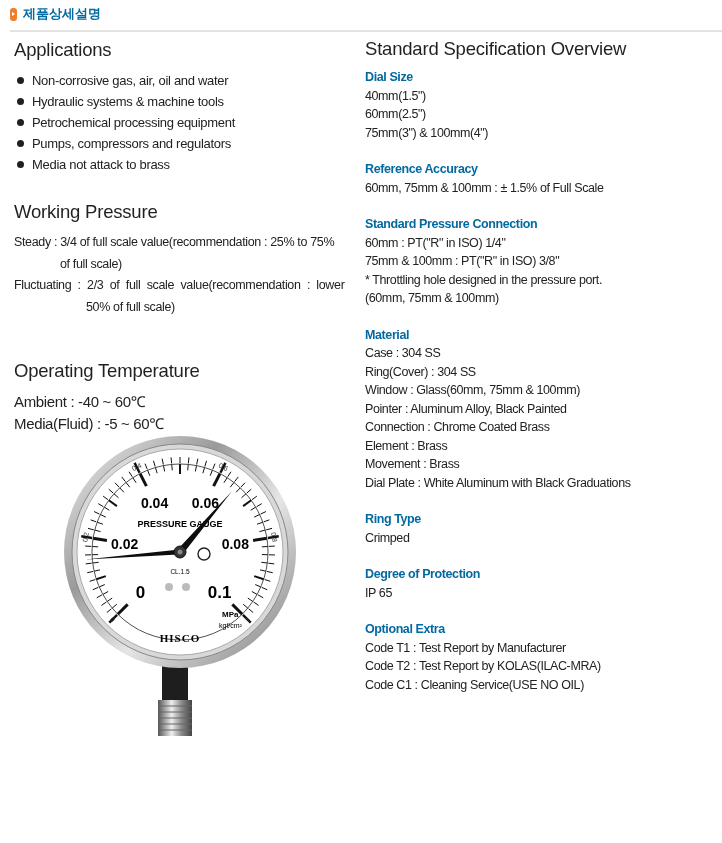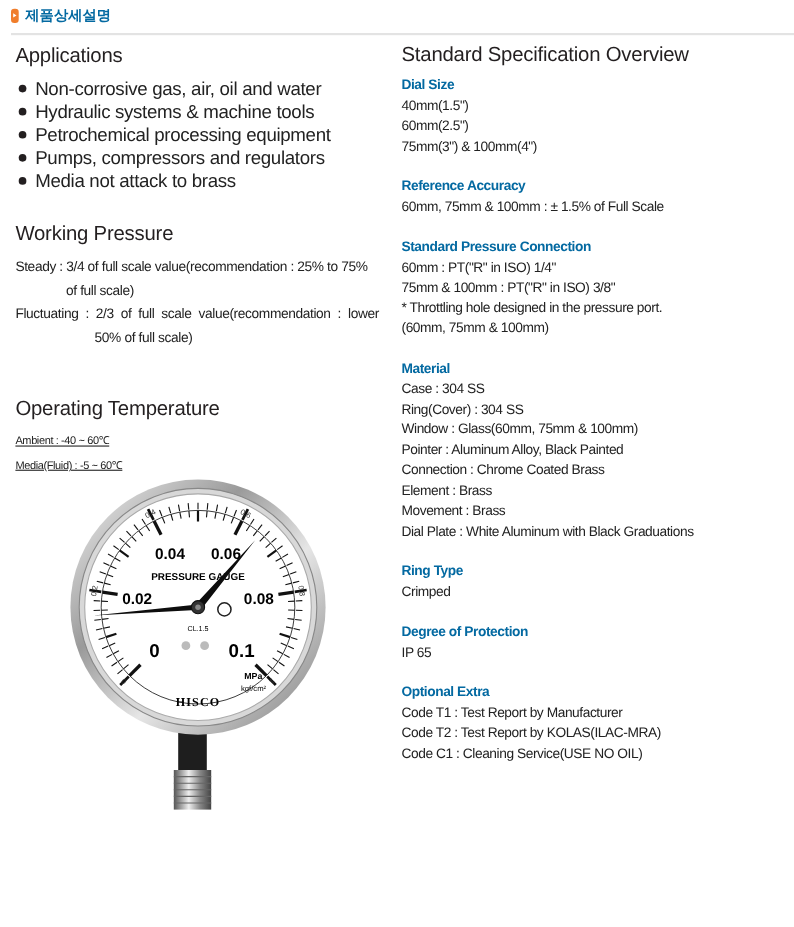--- a/index.html
+++ b/index.html
@@ -27,34 +27,34 @@
     position: absolute; left: 10px; right: 0; top: 30px; height: 2px; background: #e3e3e3;
   }
   .col-left { position: absolute; left: 14px; top: 38px; width: 345px; }
   .col-right { position: absolute; left: 365px; top: 38px; width: 355px; }
   h2 {
     margin: 0; font-size: 18.5px; font-weight: normal; color: #231f20; letter-spacing: -0.2px;
   }
   .apps h2 { margin-top: 1px; }
   ul.bullets { list-style: none; margin: 9px 0 0 0; padding: 0; }
   ul.bullets li {
-    font-size: 17px; line-height: 21px; height: 21px; position: relative; padding-left: 18px;
+    font-size: 13px; line-height: 21px; height: 21px; position: relative; padding-left: 18px;
     letter-spacing: -0.3px;
   }
   ul.bullets li::before {
     content: ""; position: absolute; left: 3px; top: 7px; width: 7px; height: 7px;
     border-radius: 50%; background: #231f20;
   }
   .wp { position: absolute; top: 163px; left: 0; width: 345px; }
   .wp .row { font-size: 12.5px; line-height: 21.5px; letter-spacing: -0.35px; text-align: justify; }
   .wp .row .cont { display: block; }
   .wp .steady .cont { padding-left: 46px; }
   .wp .fluct .cont { padding-left: 72px; }
   .ot { position: absolute; top: 322px; left: 0; width: 345px; }
-  .ot .row { font-size: 10px; line-height: 22px; letter-spacing: -0.35px; text-decoration: underline; }
+  .ot .row { font-size: 15px; line-height: 22px; letter-spacing: -0.35px; }
   .ot h2 { margin-bottom: 9px; }
   .wp h2 { margin-bottom: 9px; }
   .gauge { position: absolute; left: 62px; top: 432px; width: 236px; height: 305px; }
 
   .col-right h2 { margin-bottom: 8px; }
   .spec-group { margin-bottom: 18px; }
   .spec-group .head { font-size: 12.5px; font-weight: bold; line-height: 18.5px; letter-spacing: -0.4px; color: #0369a1; }
   .spec-group .line { font-size: 12.5px; line-height: 18.5px; letter-spacing: -0.4px; white-space: nowrap; }
 </style>
 </head>

